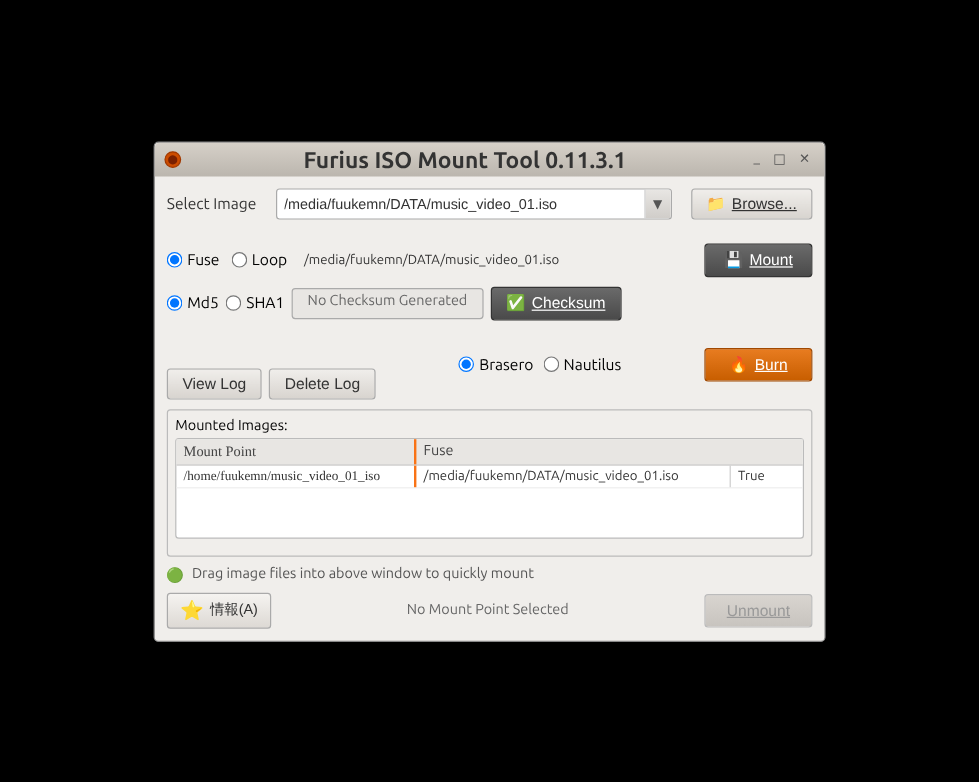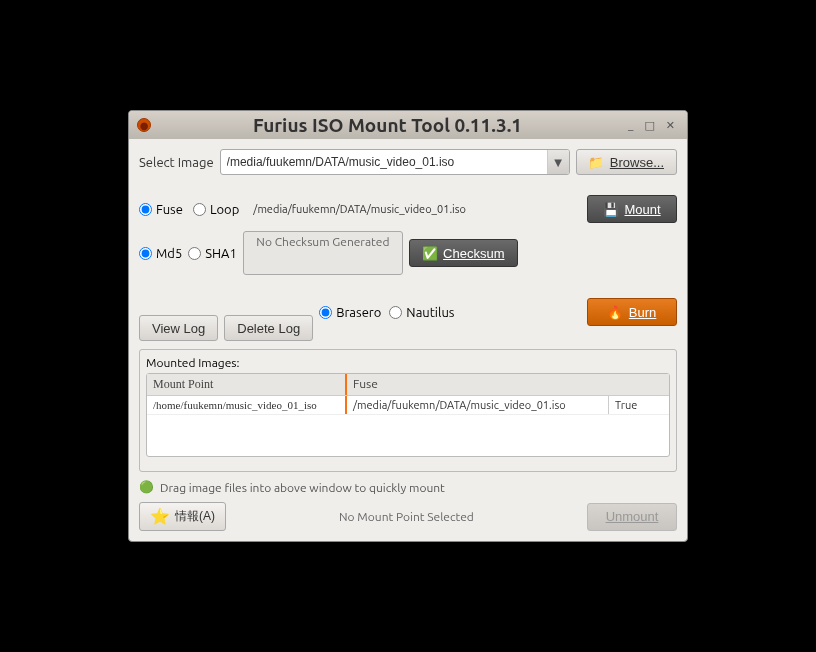--- a/index.html
+++ b/index.html
@@ -68,21 +68,21 @@
       margin-bottom: 8px;
       gap: 6px;
     }
     .label {
       color: #333;
       white-space: nowrap;
     }
     .select-row {
       display: flex;
       align-items: center;
-      gap: 6px;
+      gap: 16px;
       margin-bottom: 20px;
     }
     .path-combo {
       display: flex;
       flex: 1;
       border: 1px solid #aaa;
       background: #fff;
       border-radius: 3px;
       height: 26px;
       overflow: hidden;
@@ -173,40 +173,41 @@
       align-items: center;
       gap: 6px;
     }
     .checksum-input {
       background: #e8e6e3;
       border: 1px solid #aaa;
       border-radius: 3px;
       padding: 3px 8px;
       font-size: 12px;
       color: #666;
-      height: 44px;
+      height: 26px;
       width: 160px;
       text-align: center;
     }
     .log-row {
       display: flex;
       align-items: center;
       margin-bottom: 8px;
       gap: 6px;
     }
     .log-buttons {
       display: flex;
       gap: 6px;
       margin-top: 32px;
     }
     .burn-section {
       display: flex;
       align-items: center;
       gap: 8px;
       flex: 1;
+      justify-content: center;
     }
     .mounted-group {
       border: 1px solid #bbb;
       border-radius: 3px;
       background: #fff;
       margin-bottom: 8px;
     }
     .table-header {
       display: flex;
       background: #e8e6e3;

